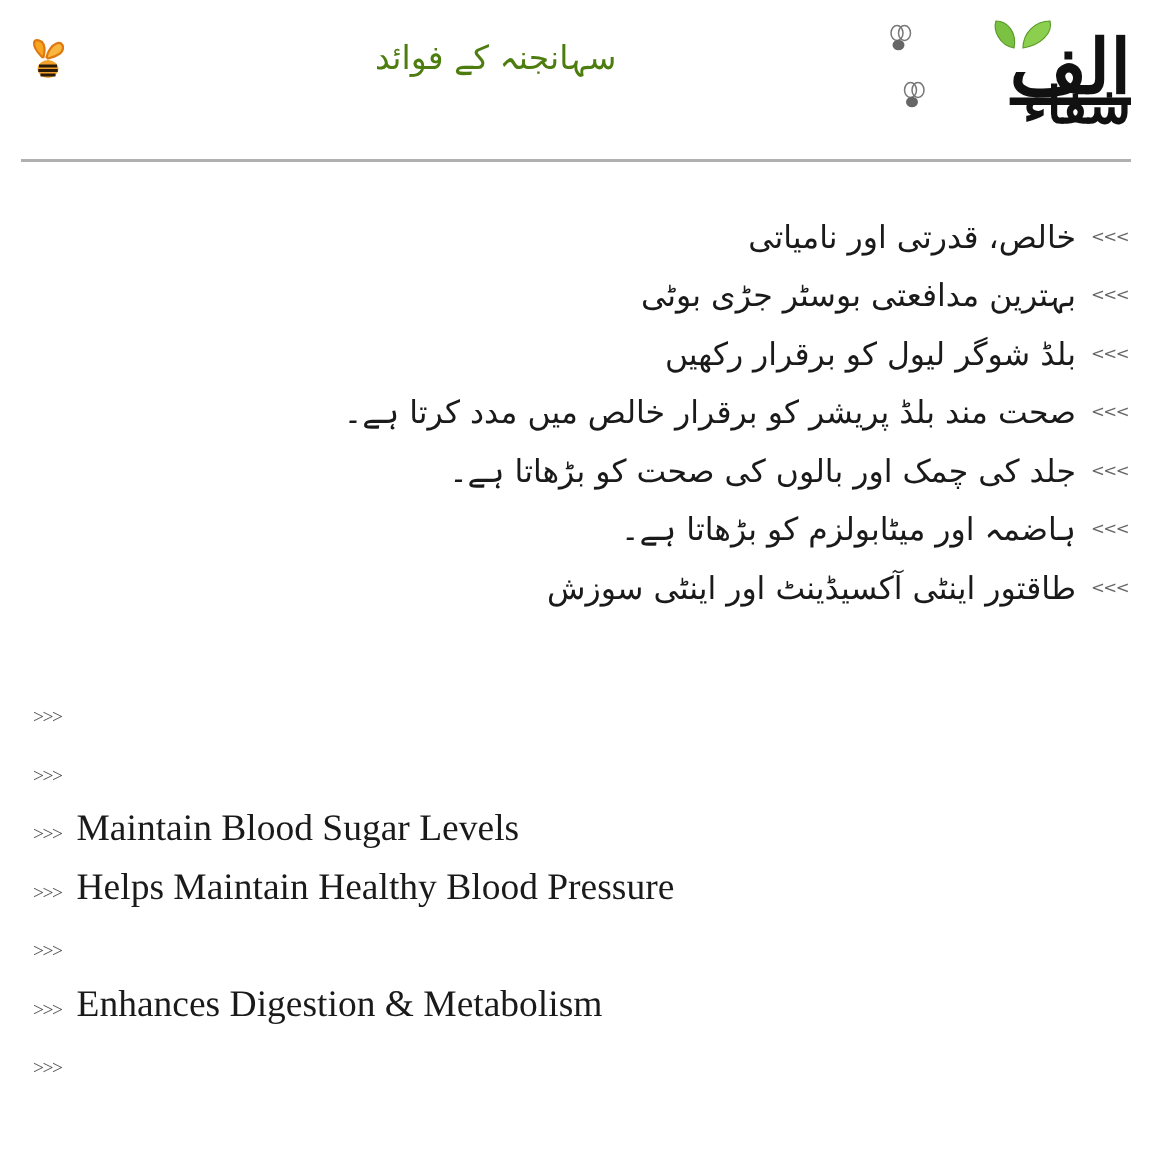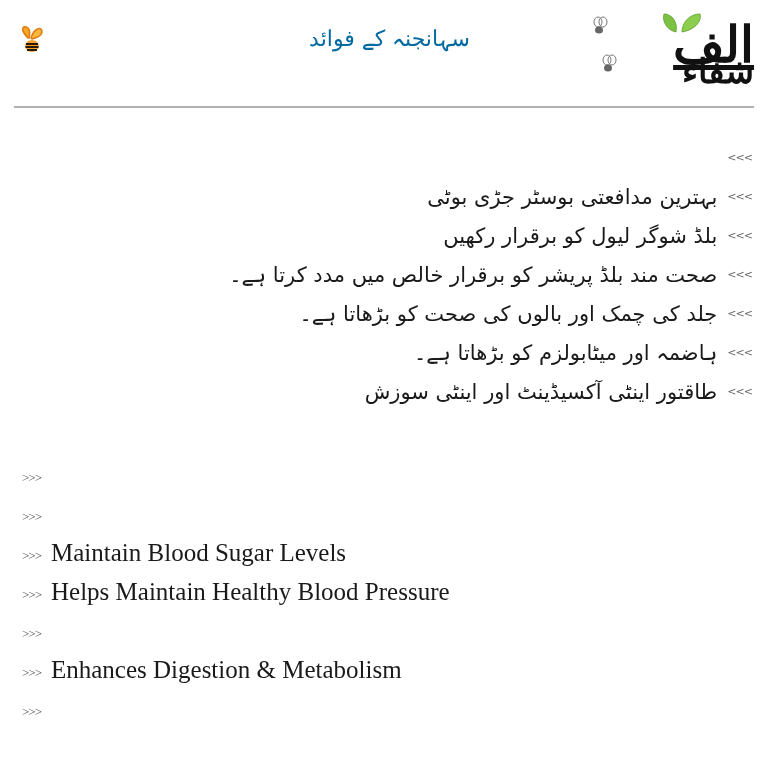--- a/index.html
+++ b/index.html
@@ -1,19 +1,19 @@
 <!DOCTYPE html>
 <html><head>
   <meta charset="utf-8">
   <style>
     html, body { margin: 0; padding: 0; background: #ffffff; }
     body { width: 768px; height: 768px; position: relative; overflow: hidden; font-family: "DejaVu Serif", serif; color: #222; }
     .header { position: absolute; left: 0; top: 0; width: 768px; height: 110px; }
     .bee-orange { position: absolute; left: 14px; top: 22px; width: 36px; height: 36px; }
-    .header-title { position: absolute; left: 250px; top: 26px; width: 220px; text-align: right; direction: rtl; font-family: "DejaVu Sans", sans-serif; font-size: 22px; color: #0369a1; font-weight: 300; }
+    .header-title { position: absolute; left: 250px; top: 26px; width: 220px; text-align: left; direction: rtl; font-family: "DejaVu Sans", sans-serif; font-size: 22px; color: #4d7c0f; font-weight: 300; }
     .bee-gray-1 { position: absolute; left: 588px; top: 14px; width: 24px; height: 24px; }
     .bee-gray-2 { position: absolute; left: 597px; top: 52px; width: 24px; height: 24px; }
     .logo { position: absolute; left: 650px; top: 8px; width: 104px; height: 82px; }
     .logo-text { position: absolute; right: 0; direction: rtl; font-family: "DejaVu Serif", serif; font-weight: bold; color: #111; line-height: 1; }
     .logo-line1 { top: 12px; font-size: 50px; text-decoration: underline; }
     .logo-line2 { top: 46px; font-size: 34px; text-align: center; }
     .divider { position: absolute; left: 14px; top: 106px; width: 740px; height: 2px; background: #b0b0b0; }
 
     .urdu-list { position: absolute; right: 16px; top: 138px; direction: rtl; list-style: none; margin: 0; padding: 0; }
     .urdu-item { display: flex; align-items: center; height: 39px; font-family: "DejaVu Sans", sans-serif; font-size: 21px; color: #1a1a1a; white-space: nowrap; }
@@ -55,20 +55,21 @@
     <div class="logo-text logo-line1">الف</div>
     <div class="logo-text logo-line2">شفاء</div>
   </div>
 
   <div class="divider"></div>
 </div>
 
 <ul class="urdu-list">
   <li class="urdu-item">
       <span class="urdu-bullet">&lt;&lt;&lt;</span>
+      <span>خالص، قدرتی اور نامیاتی</span>
     </li>
   <li class="urdu-item">
       <span class="urdu-bullet">&lt;&lt;&lt;</span>
       <span>بہترین مدافعتی بوسٹر جڑی بوٹی</span>
     </li>
   <li class="urdu-item">
       <span class="urdu-bullet">&lt;&lt;&lt;</span>
       <span>بلڈ شوگر لیول کو برقرار رکھیں</span>
     </li>
   <li class="urdu-item">

